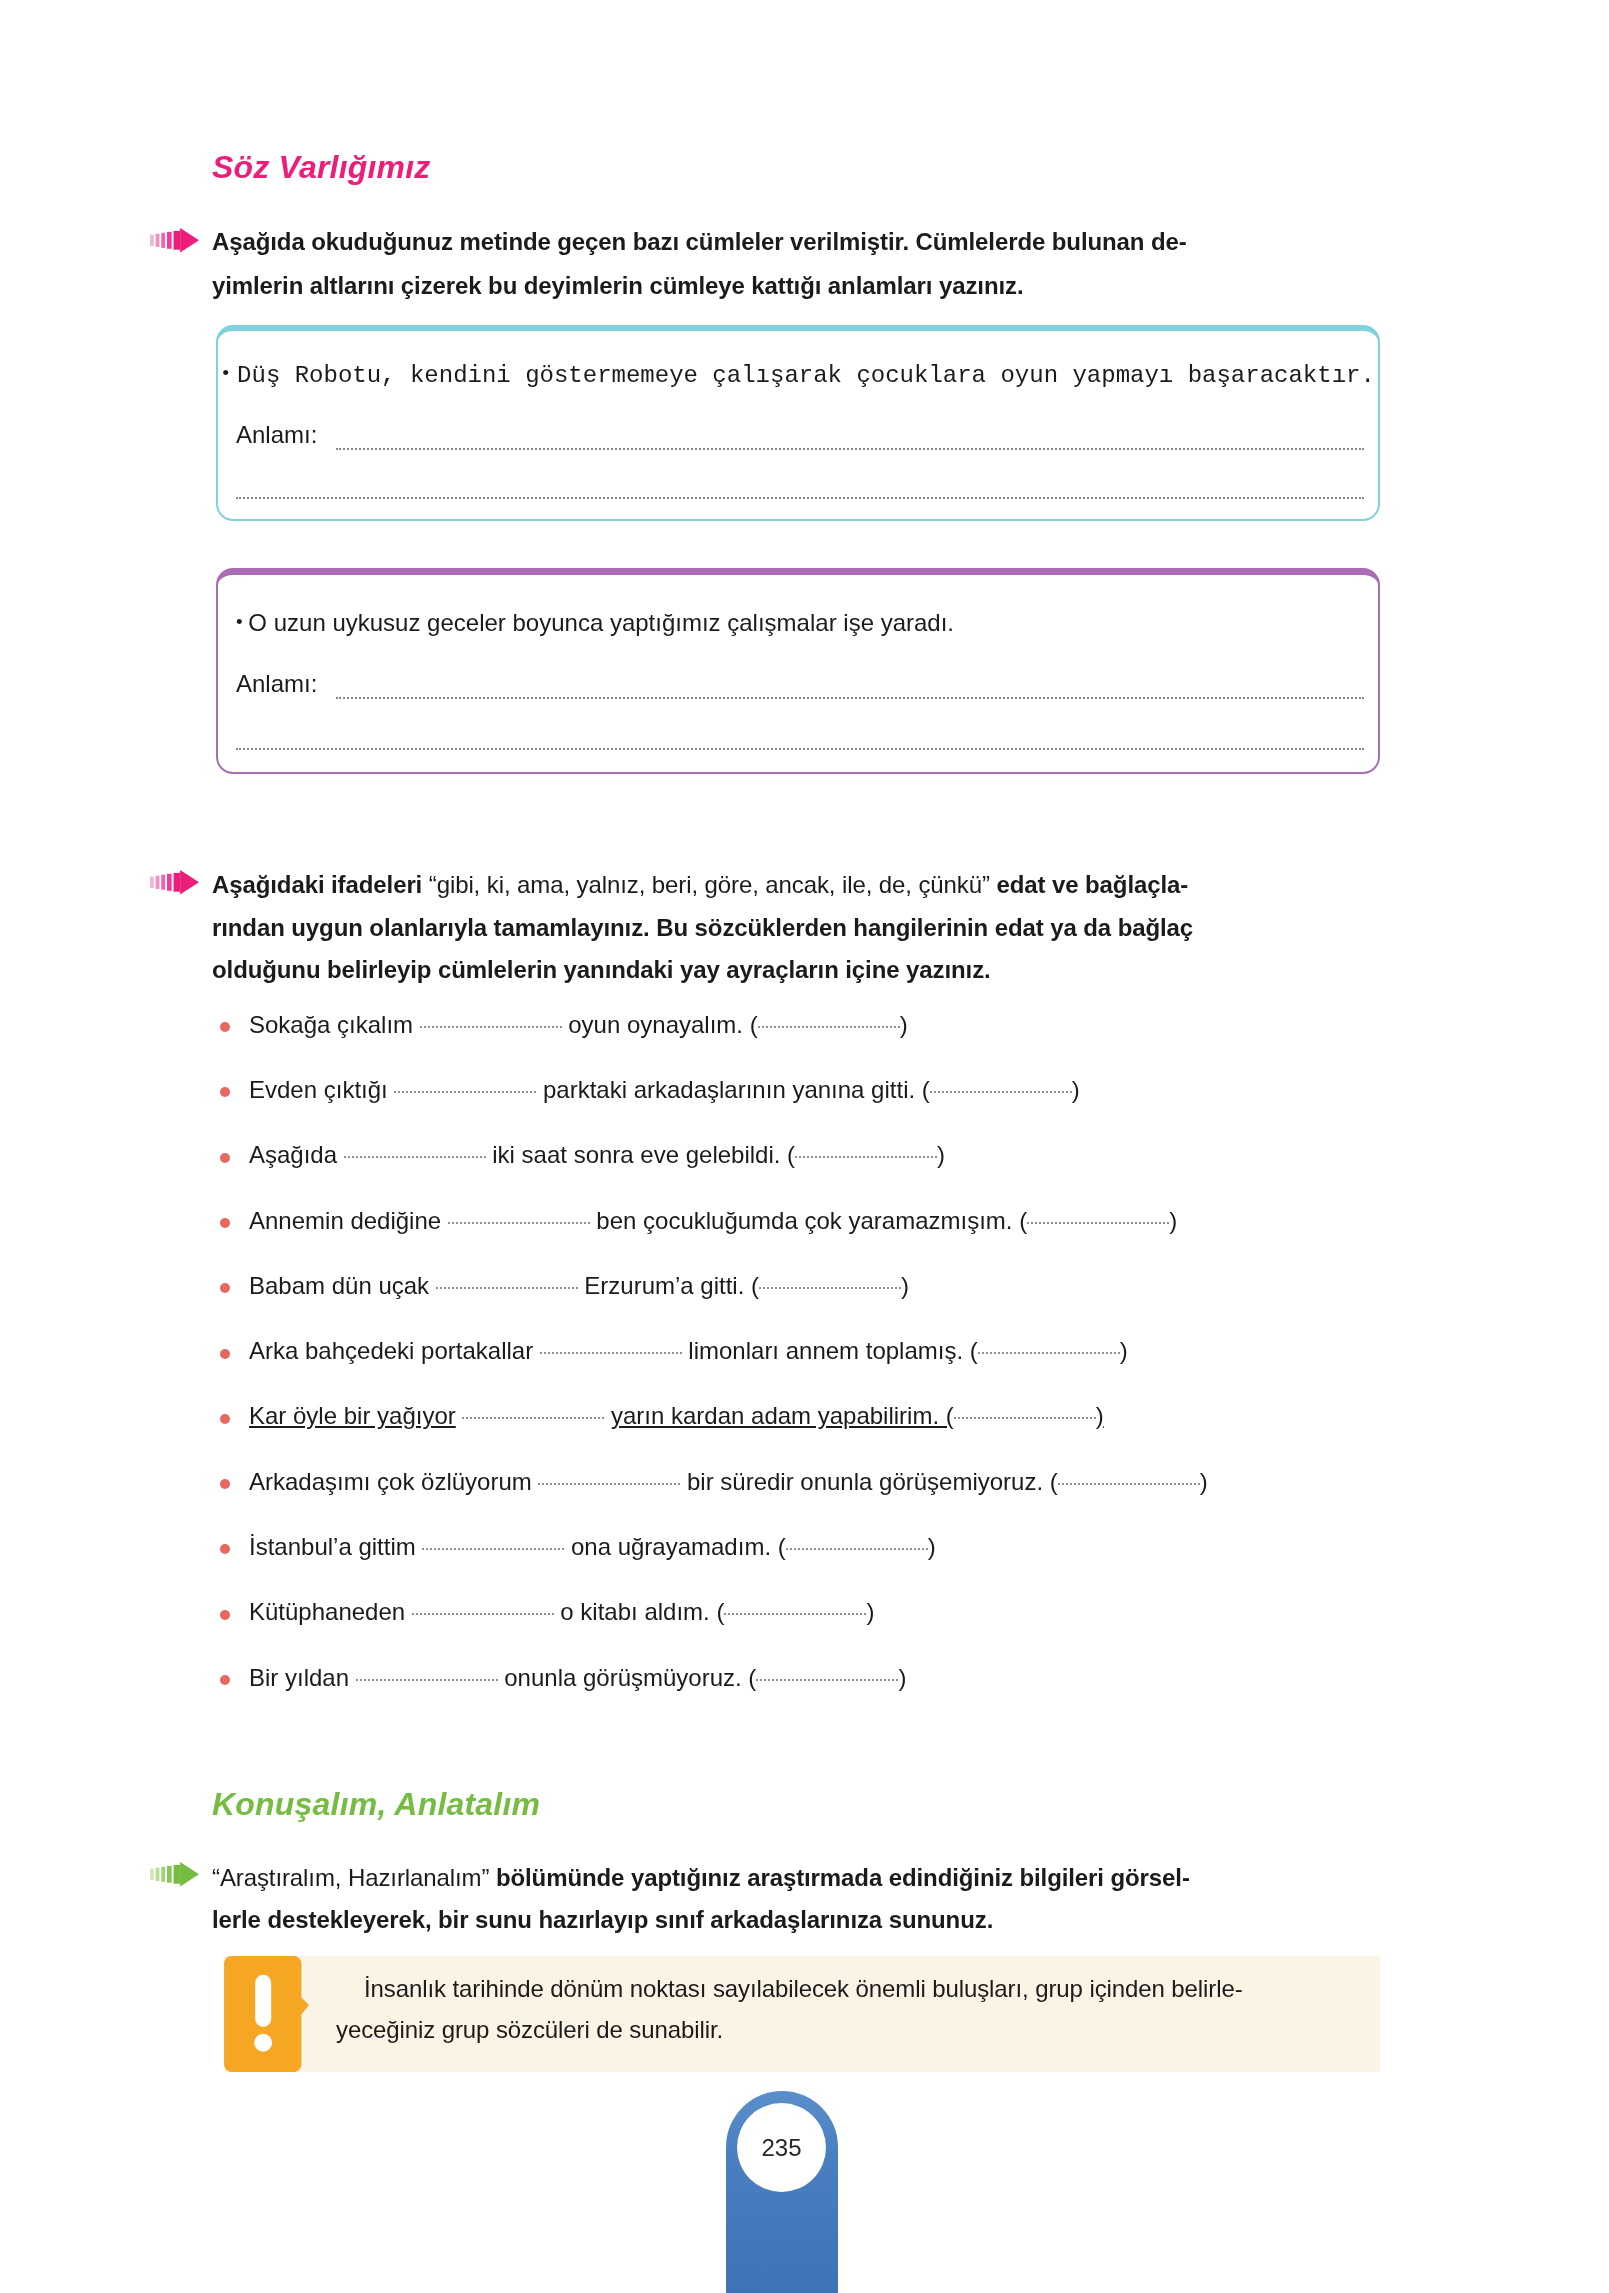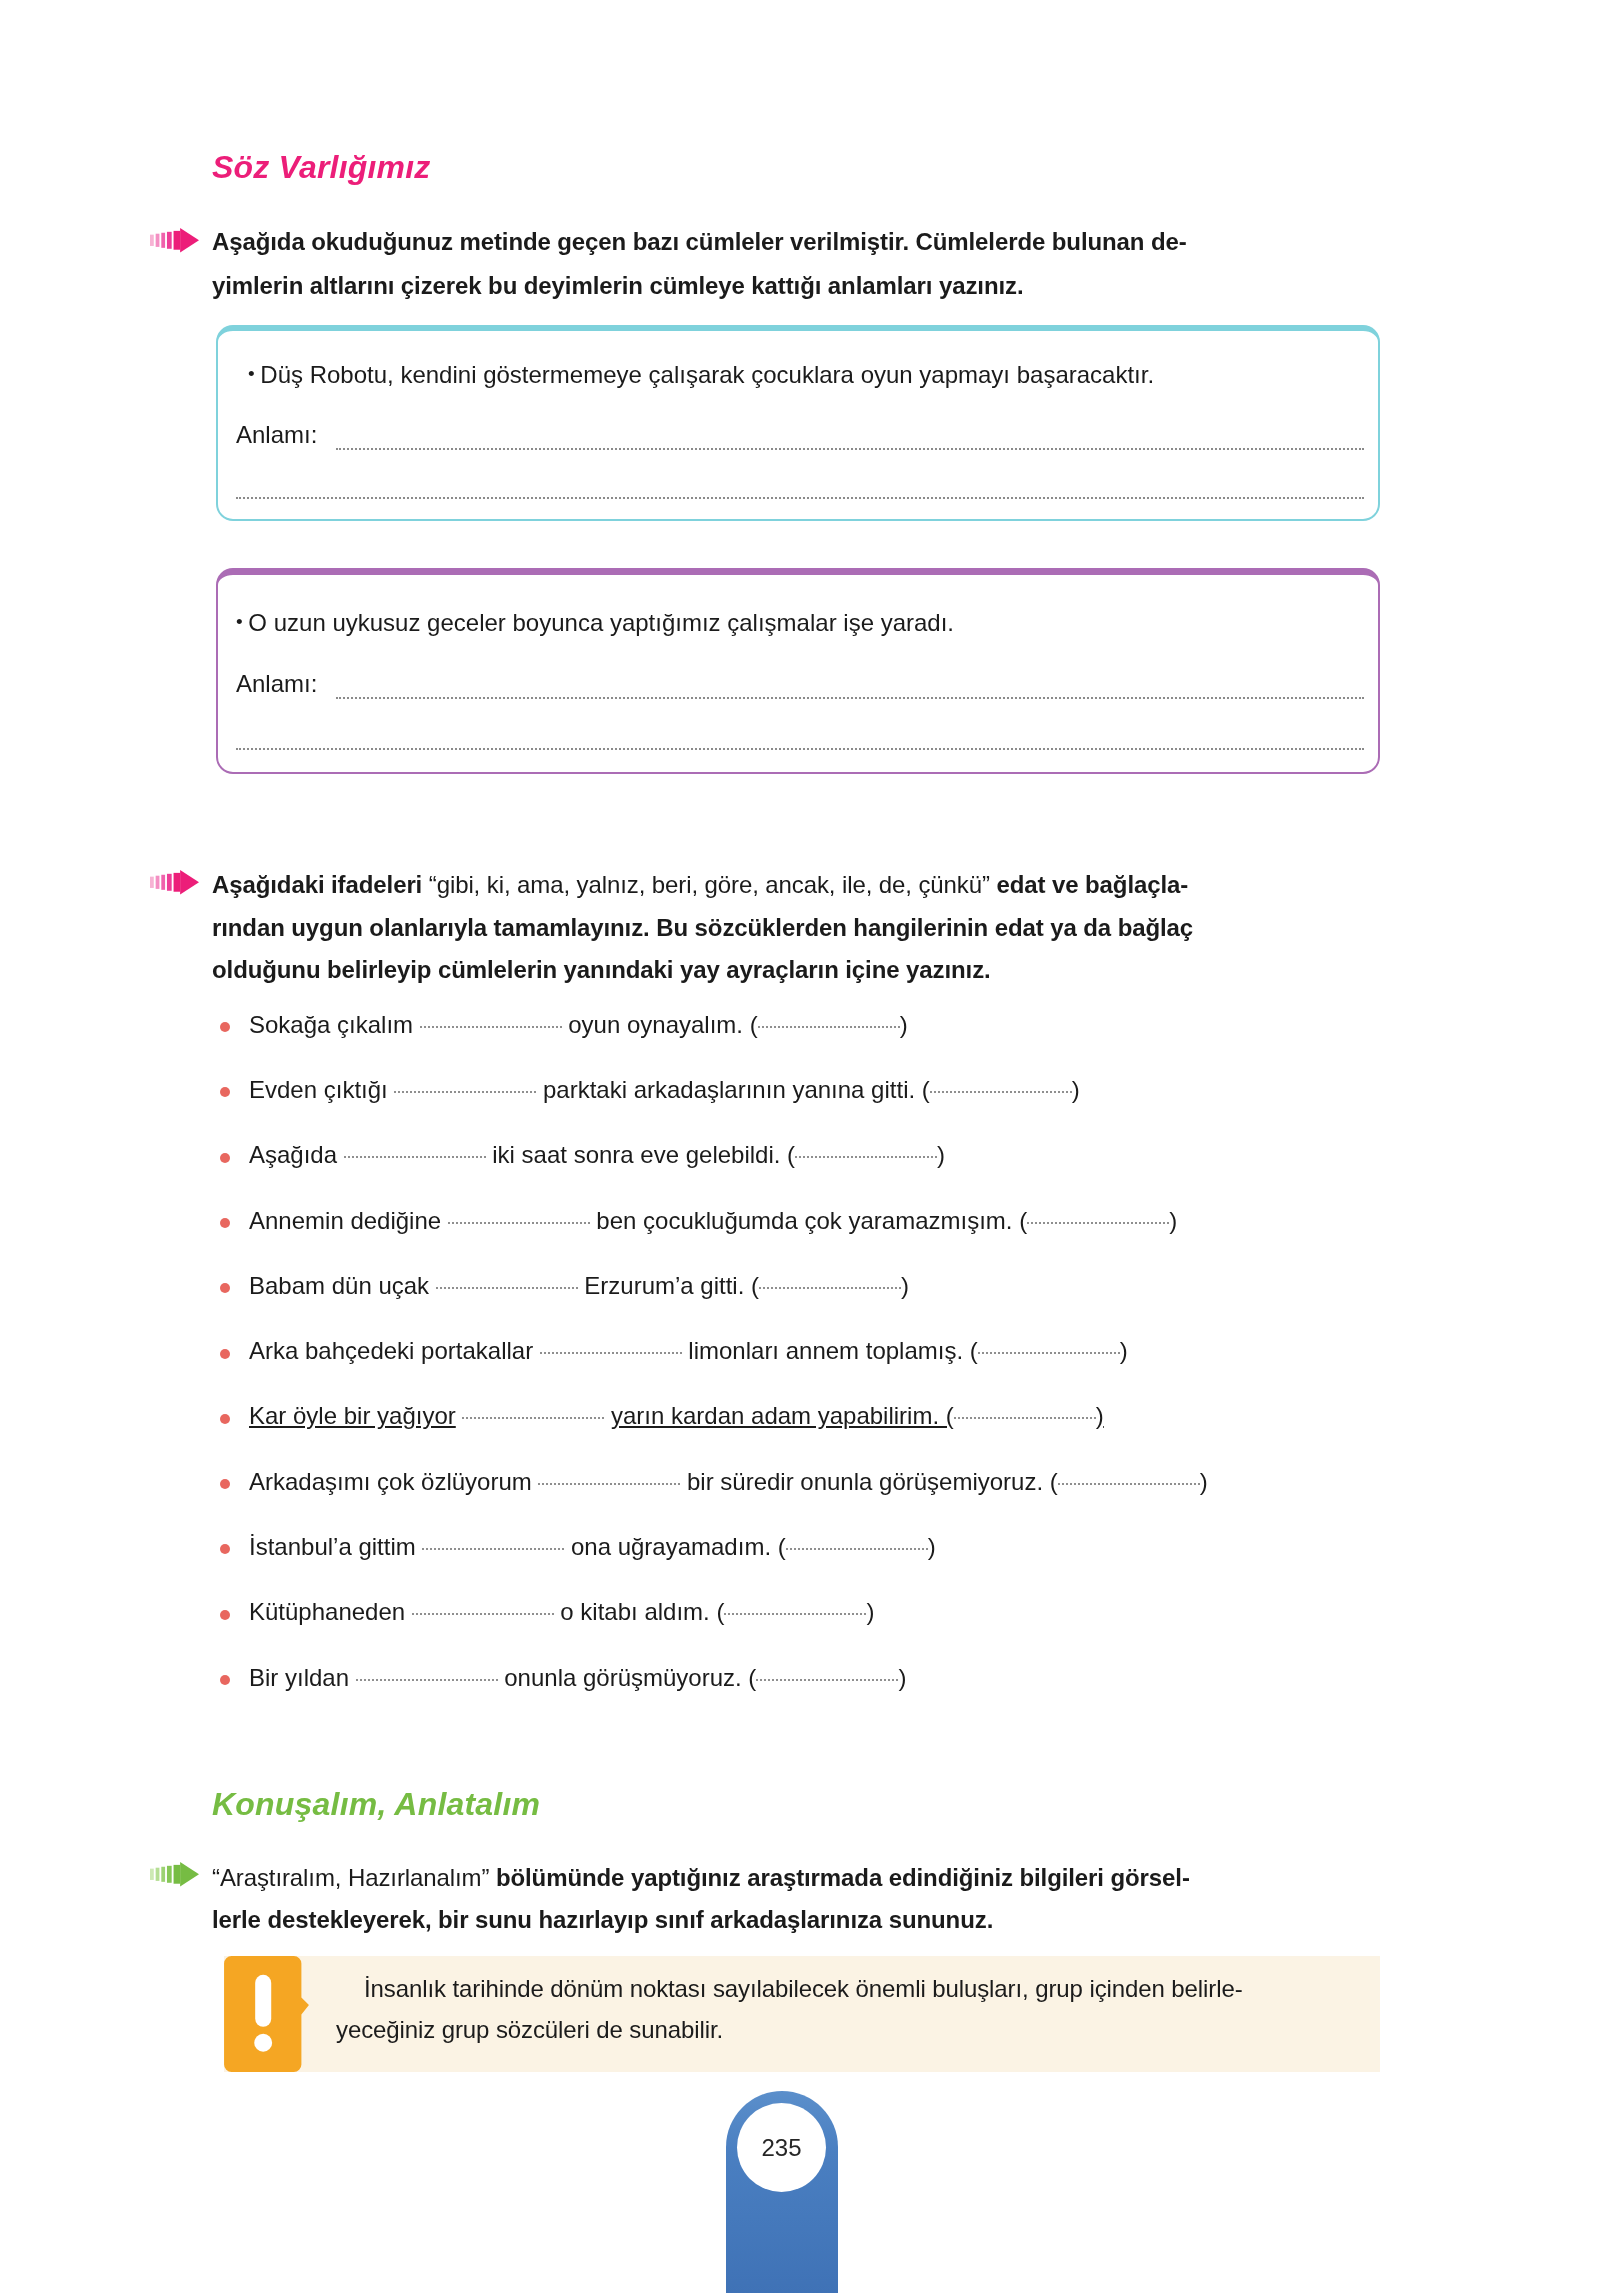--- a/index.html
+++ b/index.html
@@ -191,21 +191,21 @@
     <rect x="12" y="5" width="4" height="16" fill="#f062ac"></rect>
     <rect x="18" y="4" width="5" height="18" fill="#ee3d97"></rect>
     <rect x="25" y="3" width="7" height="20" fill="#ec1e79"></rect>
     <polygon points="32,0 52,13 32,26" fill="#ec1e79"></polygon>
   </svg>
 
   <div class="instruction" style="left:212px; top:207px; width:1173px;margin-top:13px;">Aşağıda okuduğunuz metinde geçen bazı cümleler verilmiştir. Cümlelerde bulunan de-</div>
   <div class="instruction" style="left:212px; top:264px; width:1173px;">yimlerin altlarını çizerek bu deyimlerin cümleye kattığı anlamları yazınız.</div>
 
   <div class="answer-box box-teal" style="left:216px; top:325px; width:1164px; height:196px;"></div>
-  <div class="box-sentence" style="left:248px; top:359px;">
+  <div class="box-sentence" style="left:220px; top:359px;font-family:Liberation Mono, monospace;">
     <span class="dot">•</span><span>Düş Robotu, kendini göstermemeye çalışarak çocuklara oyun yapmayı başaracaktır.</span>
   </div>
   <div class="anlam-label" style="left:236px; top:421px;">Anlamı:</div>
   <div class="dotline" style="left:336px; top:448px; width:1028px;"></div>
   <div class="dotline" style="left:236px; top:497px; width:1128px;"></div>
 
   <div class="answer-box box-purple" style="left:216px; top:568px; width:1164px; height:206px;"></div>
   <div class="box-sentence" style="left:236px; top:607px;">
     <span class="dot">•</span><span>O uzun uykusuz geceler boyunca yaptığımız çalışmalar işe yaradı.</span>
   </div>

